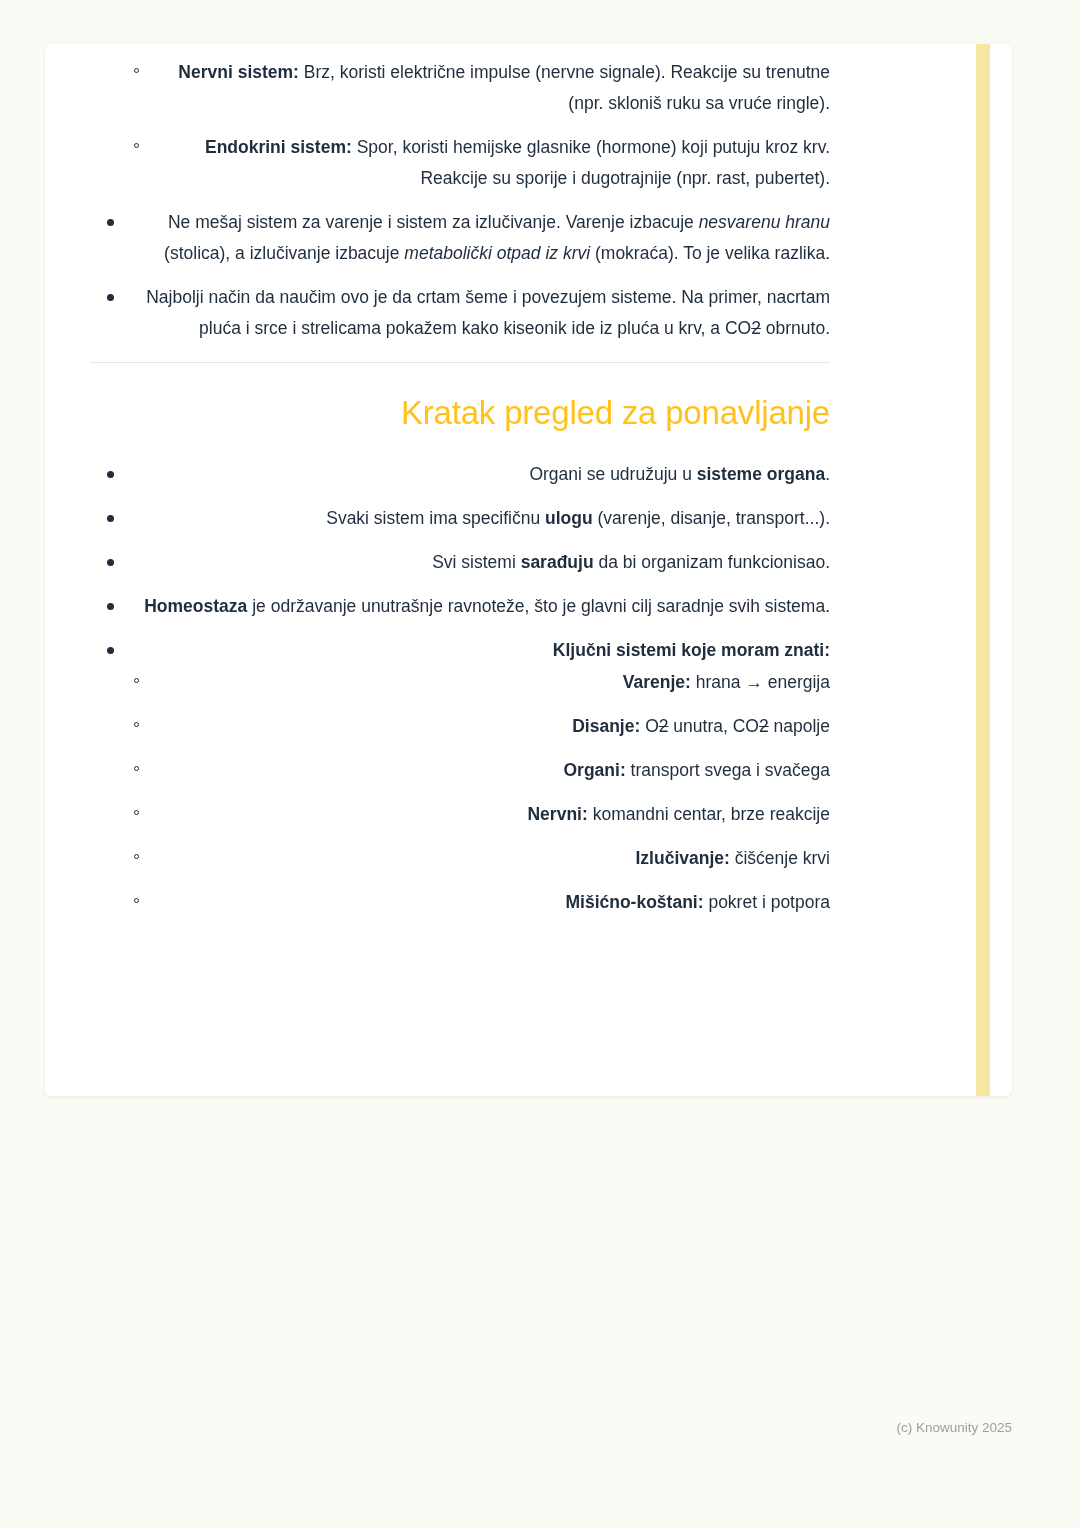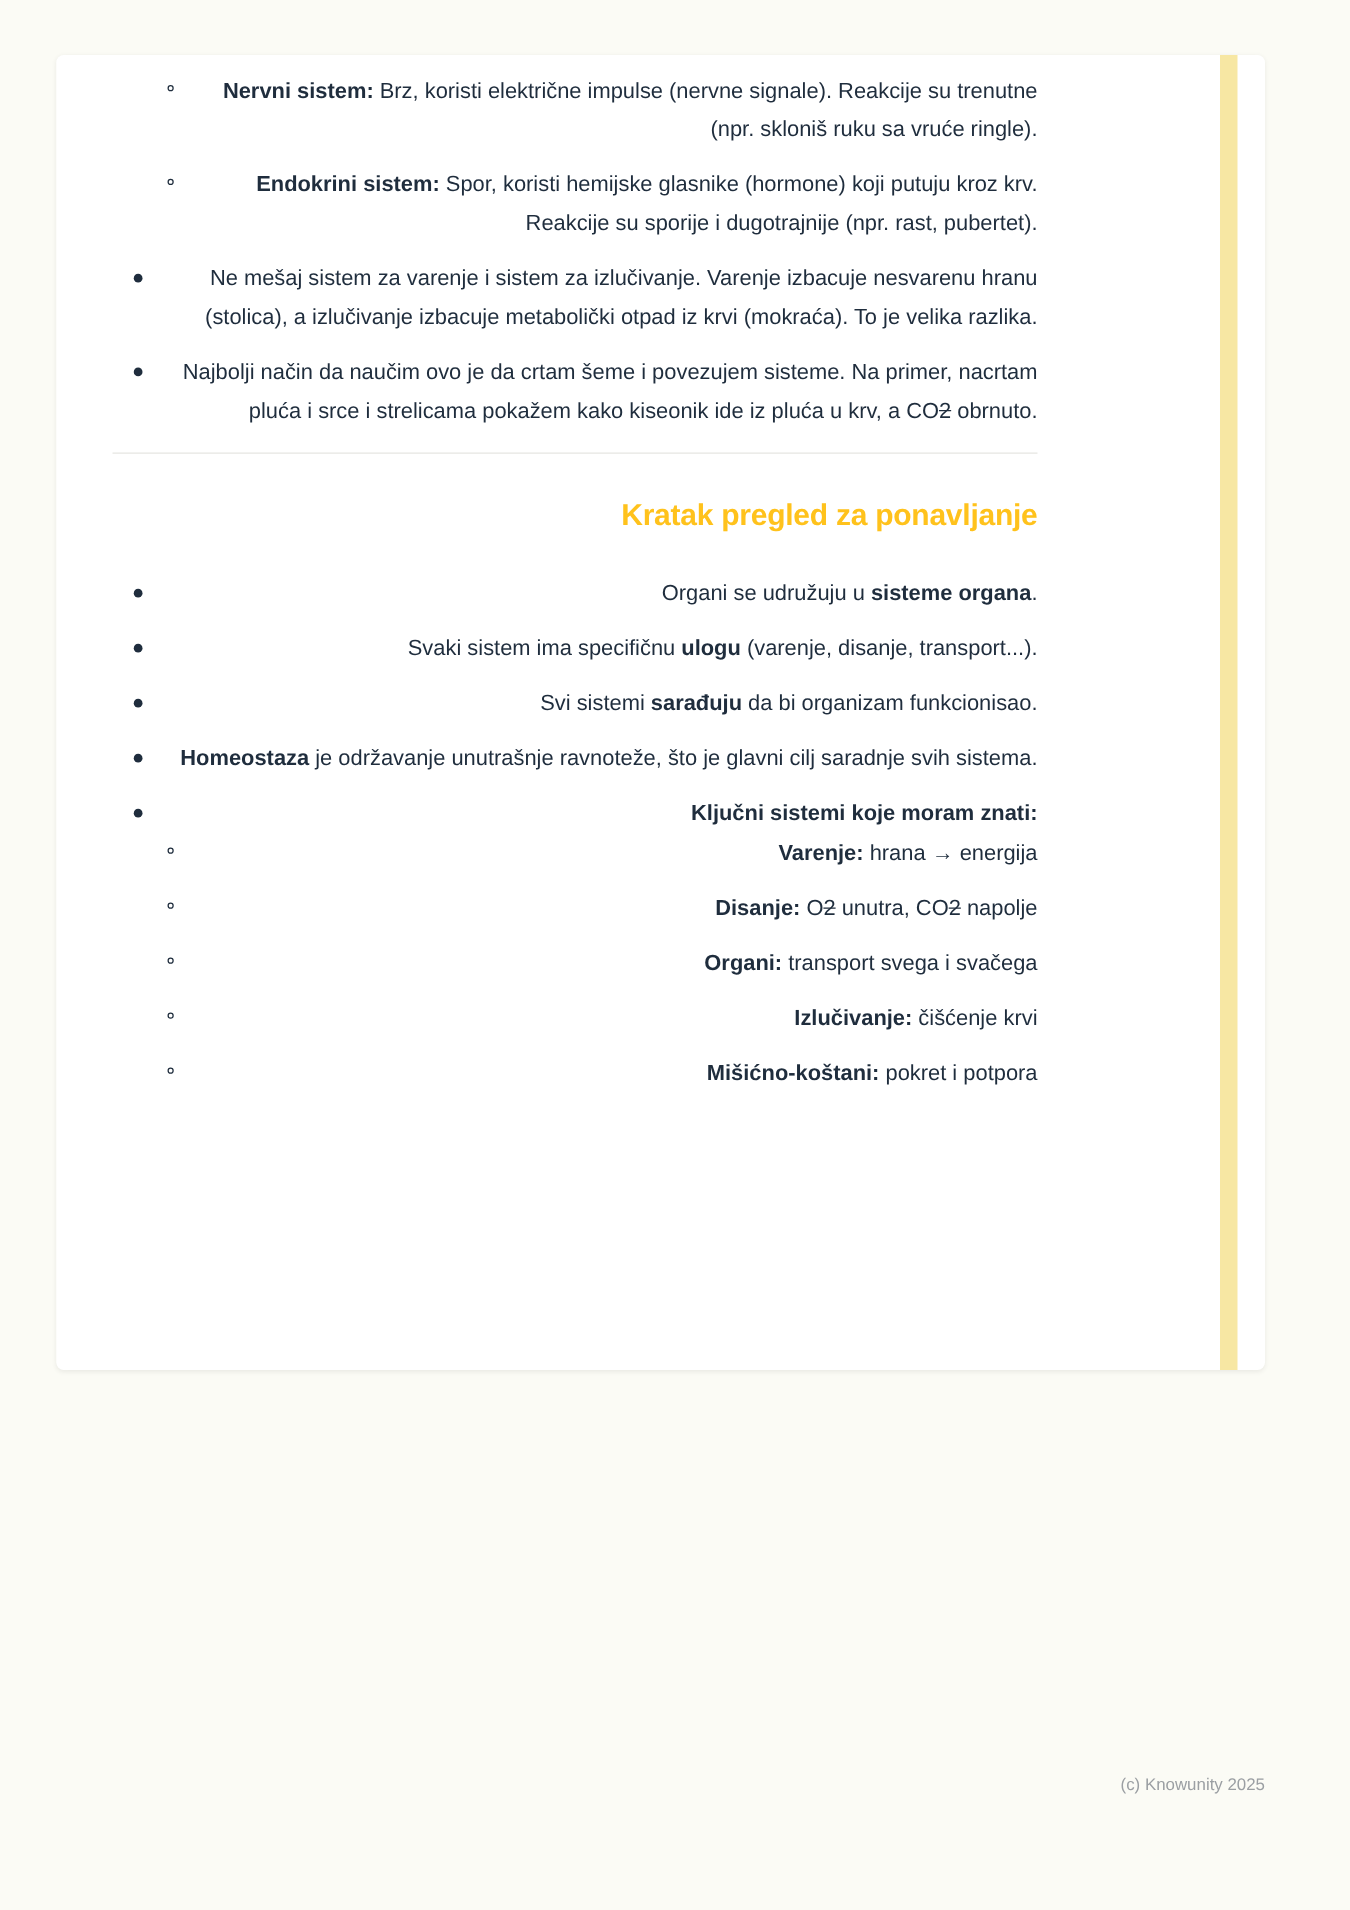--- a/index.html
+++ b/index.html
@@ -34,30 +34,30 @@
   .sublist{margin-left:29px;}
   .sublist.standalone{margin-left:44px;}
   .sublist.nested{margin-top:-12px;}
   .li{position:relative;margin-bottom:13px;}
   .li.lv1{padding-left:18px;}
   .li.lv2{padding-left:23px;}
   .marker{position:absolute;display:block;}
   .marker.dot{left:2px;top:12px;width:7px;height:7px;border-radius:50%;background:var(--body-text);}
   .marker.circle{left:0;top:11px;width:5px;height:5px;border-radius:50%;border:1.6px solid var(--body-text);background:transparent;}
   .b{font-weight:700;}
-  .i{}
+  .i{font-style:italic;}
   .st{text-decoration:line-through;}
   .intro-sub{margin-bottom:12px;}
   .divider{
     border:none;border-top:1px solid #E6E6E2;
     margin:18px 0 0 0;width:100%;
   }
   .heading{
     margin:34px 0 30px 0;
-    font-size:24px;line-height:32px;font-weight:700;
+    font-size:33px;line-height:32px;font-weight:400;
     color:var(--heading-accent);
     letter-spacing:-0.2px;
   }
   .footer{
     position:absolute;right:68px;top:1420px;
     font-size:13.5px;line-height:16px;color:var(--footer-text);
   }
 </style>
 </head>
 <body>
@@ -116,20 +116,24 @@
           <div class="li lv2">
             <span class="marker circle"></span>
             <div class="li-text"><span class="b">Disanje:</span><span> O</span><span class="st">2</span><span> unutra, CO</span><span class="st">2</span><span> napolje</span></div>
           </div>
           <div class="li lv2">
             <span class="marker circle"></span>
             <div class="li-text"><span class="b">Organi:</span><span> transport svega i svačega</span></div>
           </div>
           <div class="li lv2">
             <span class="marker circle"></span>
+            <div class="li-text"><span class="b">Nervni:</span><span> komandni centar, brze reakcije</span></div>
+          </div>
+          <div class="li lv2">
+            <span class="marker circle"></span>
             <div class="li-text"><span class="b">Izlučivanje:</span><span> čišćenje krvi</span></div>
           </div>
           <div class="li lv2">
             <span class="marker circle"></span>
             <div class="li-text"><span class="b">Mišićno-koštani:</span><span> pokret i potpora</span></div>
           </div>
         </div>
       </div>
   </div>
 </div>

